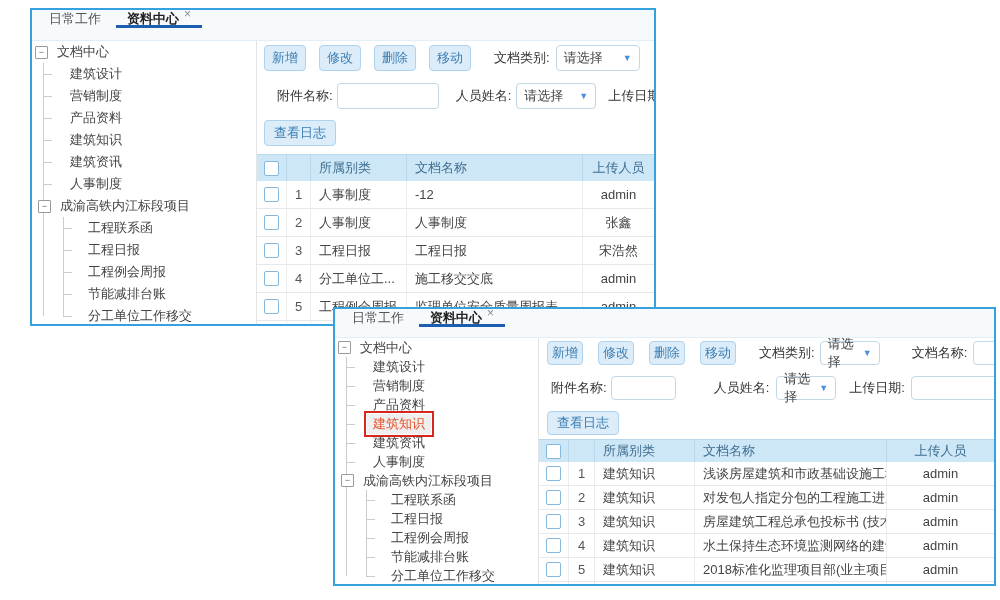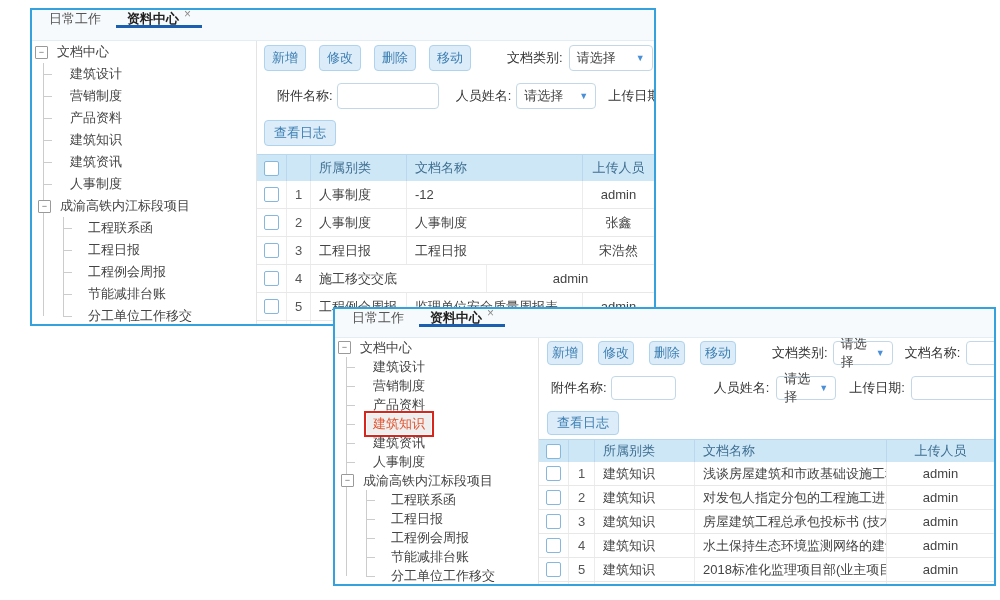--- a/index.html
+++ b/index.html
@@ -65,22 +65,22 @@
   .w2 .r1 .btn + .btn{margin-left:15px}
 
   .lbl{font-size:13px;color:var(--label-text);white-space:nowrap;flex:none}
   .select{height:var(--btnh);border:1px solid var(--field-border);border-radius:4px;
     background:#fff;display:flex;align-items:center;justify-content:space-between;
     padding:0 7px;font-size:13px;color:#444;flex:none;box-sizing:border-box;cursor:pointer}
   .caret{font-size:9px;color:var(--dropdown-caret)}
   .input{height:var(--btnh);border:1px solid var(--field-border);border-radius:4px;
     background:#fff;flex:none;box-sizing:border-box;font-family:inherit;font-size:13px;padding:0 6px}
   .ml4{margin-left:4px}.ml5{margin-left:5px}.ml6{margin-left:6px}.ml7{margin-left:7px}
-  .ml12{margin-left:12px}.ml13{margin-left:13px}.ml17{margin-left:17px}.ml20{margin-left:12px}
-  .ml23{margin-left:36px}.ml38{margin-left:38px}
+  .ml12{margin-left:12px}.ml13{margin-left:13px}.ml17{margin-left:17px}.ml20{margin-left:32px}
+  .ml23{margin-left:23px}.ml38{margin-left:38px}
   .w60{width:60px}.w65{width:65px}.w80{width:80px}.w84{width:84px}.w100{width:100px}.w102{width:102px}
 
   
   .w1 .table{margin-top:8px}
   .w2 .table{margin-top:4px}
   .thead{display:flex;align-items:stretch;height:var(--headh);background:var(--table-header-bg);
     border-top:1px solid var(--table-header-border);color:var(--table-header-text);font-size:13px}
   .thead .cell{border-right:1px solid var(--table-header-border)}
   .trow{display:flex;align-items:stretch;height:var(--rowh);border-bottom:1px solid var(--row-border);
     font-size:13px;color:var(--text-main)}
@@ -216,20 +216,21 @@
               <div class="cell col-num">3</div>
               <div class="cell col-cat">工程日报</div>
               <div class="cell col-name">工程日报</div>
               <div class="cell col-up">宋浩然</div>
             </div>
             <div class="trow">
               <div class="cell col-cb">
                 <span class="cb"></span>
               </div>
               <div class="cell col-num">4</div>
+              <div class="cell col-cat">分工单位工...</div>
               <div class="cell col-name">施工移交交底</div>
               <div class="cell col-up">admin</div>
             </div>
             <div class="trow">
               <div class="cell col-cb">
                 <span class="cb"></span>
               </div>
               <div class="cell col-num">5</div>
               <div class="cell col-cat">工程例会周报</div>
               <div class="cell col-name">监理单位安全质量周报表</div>

